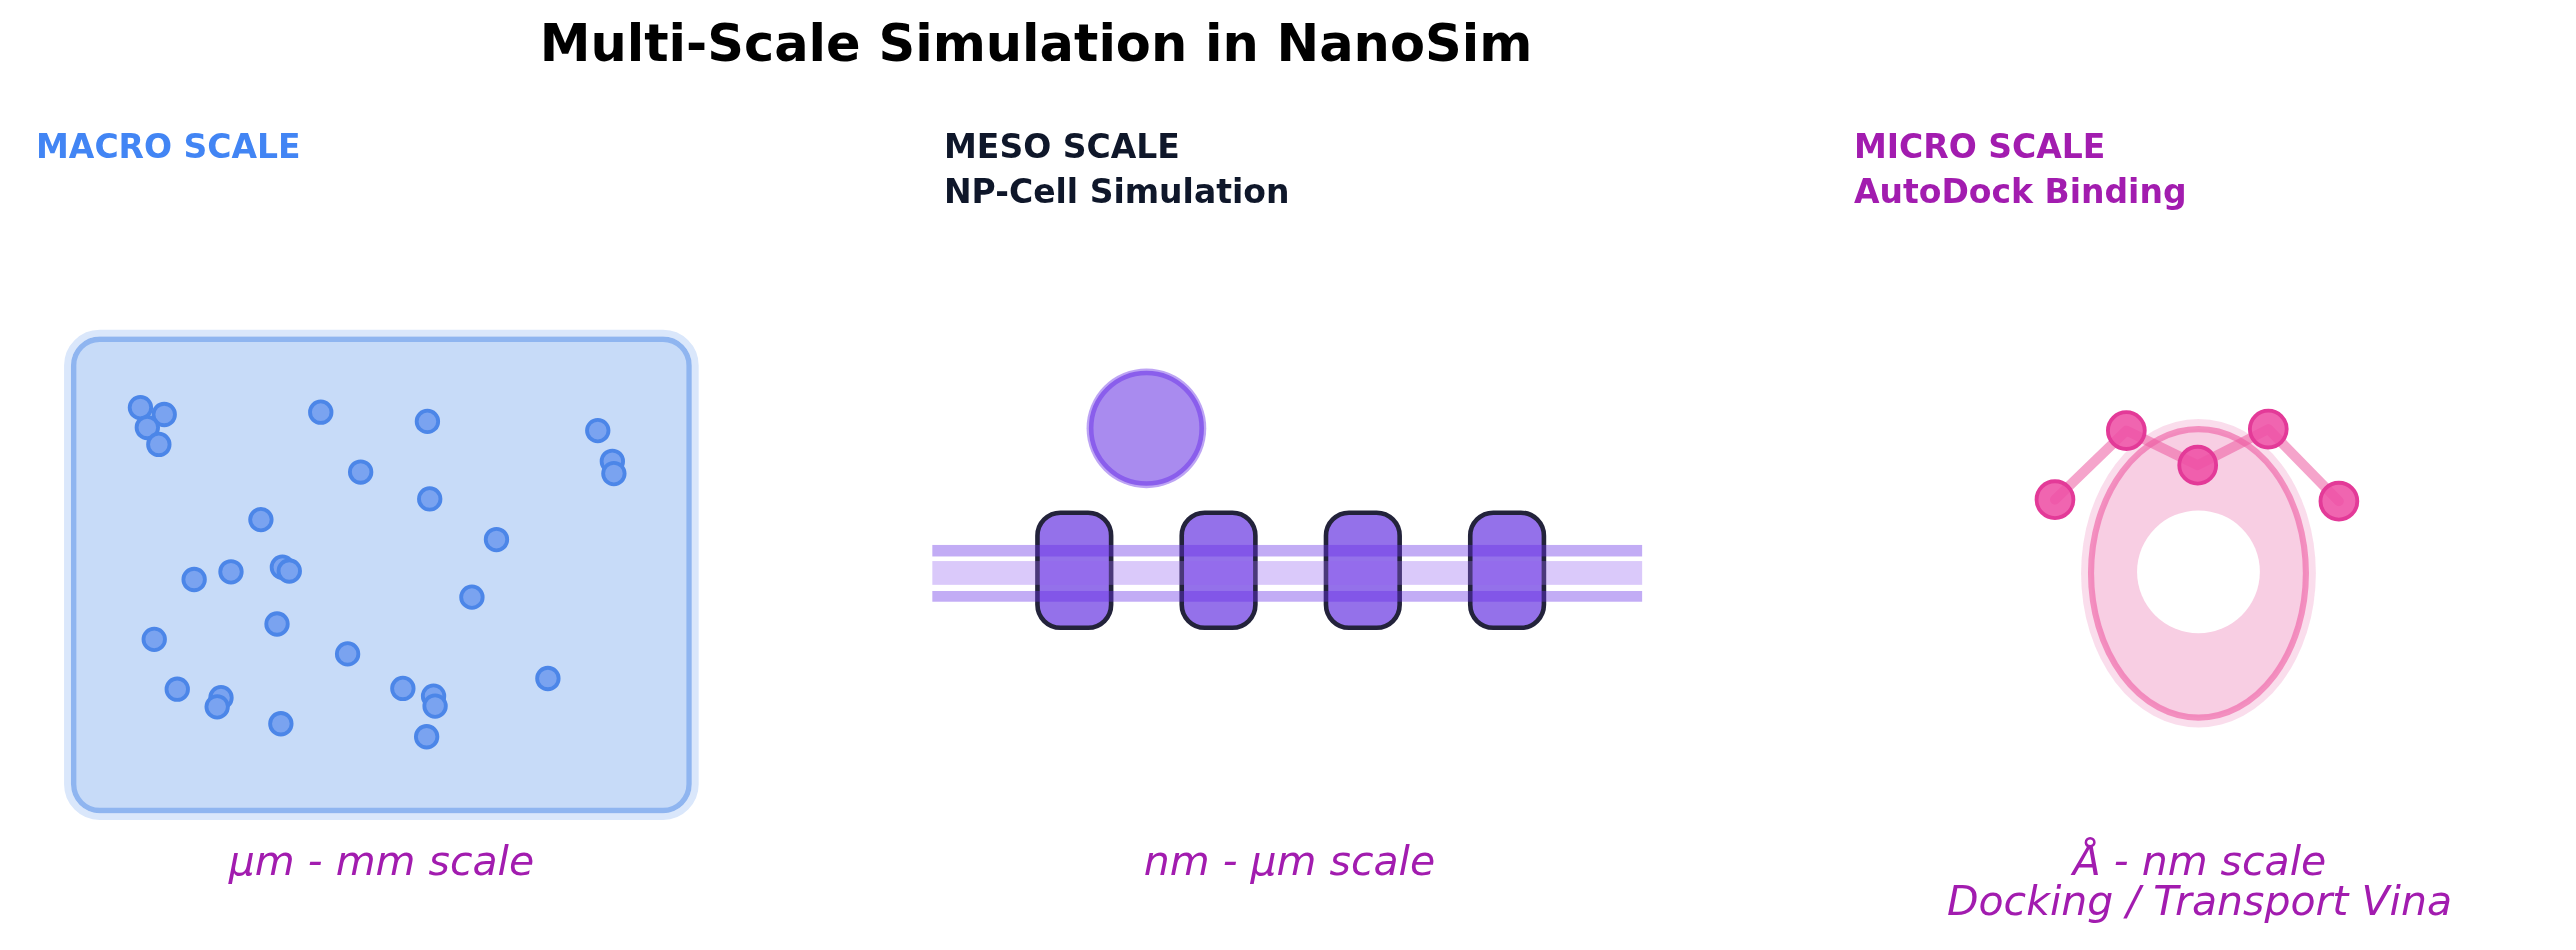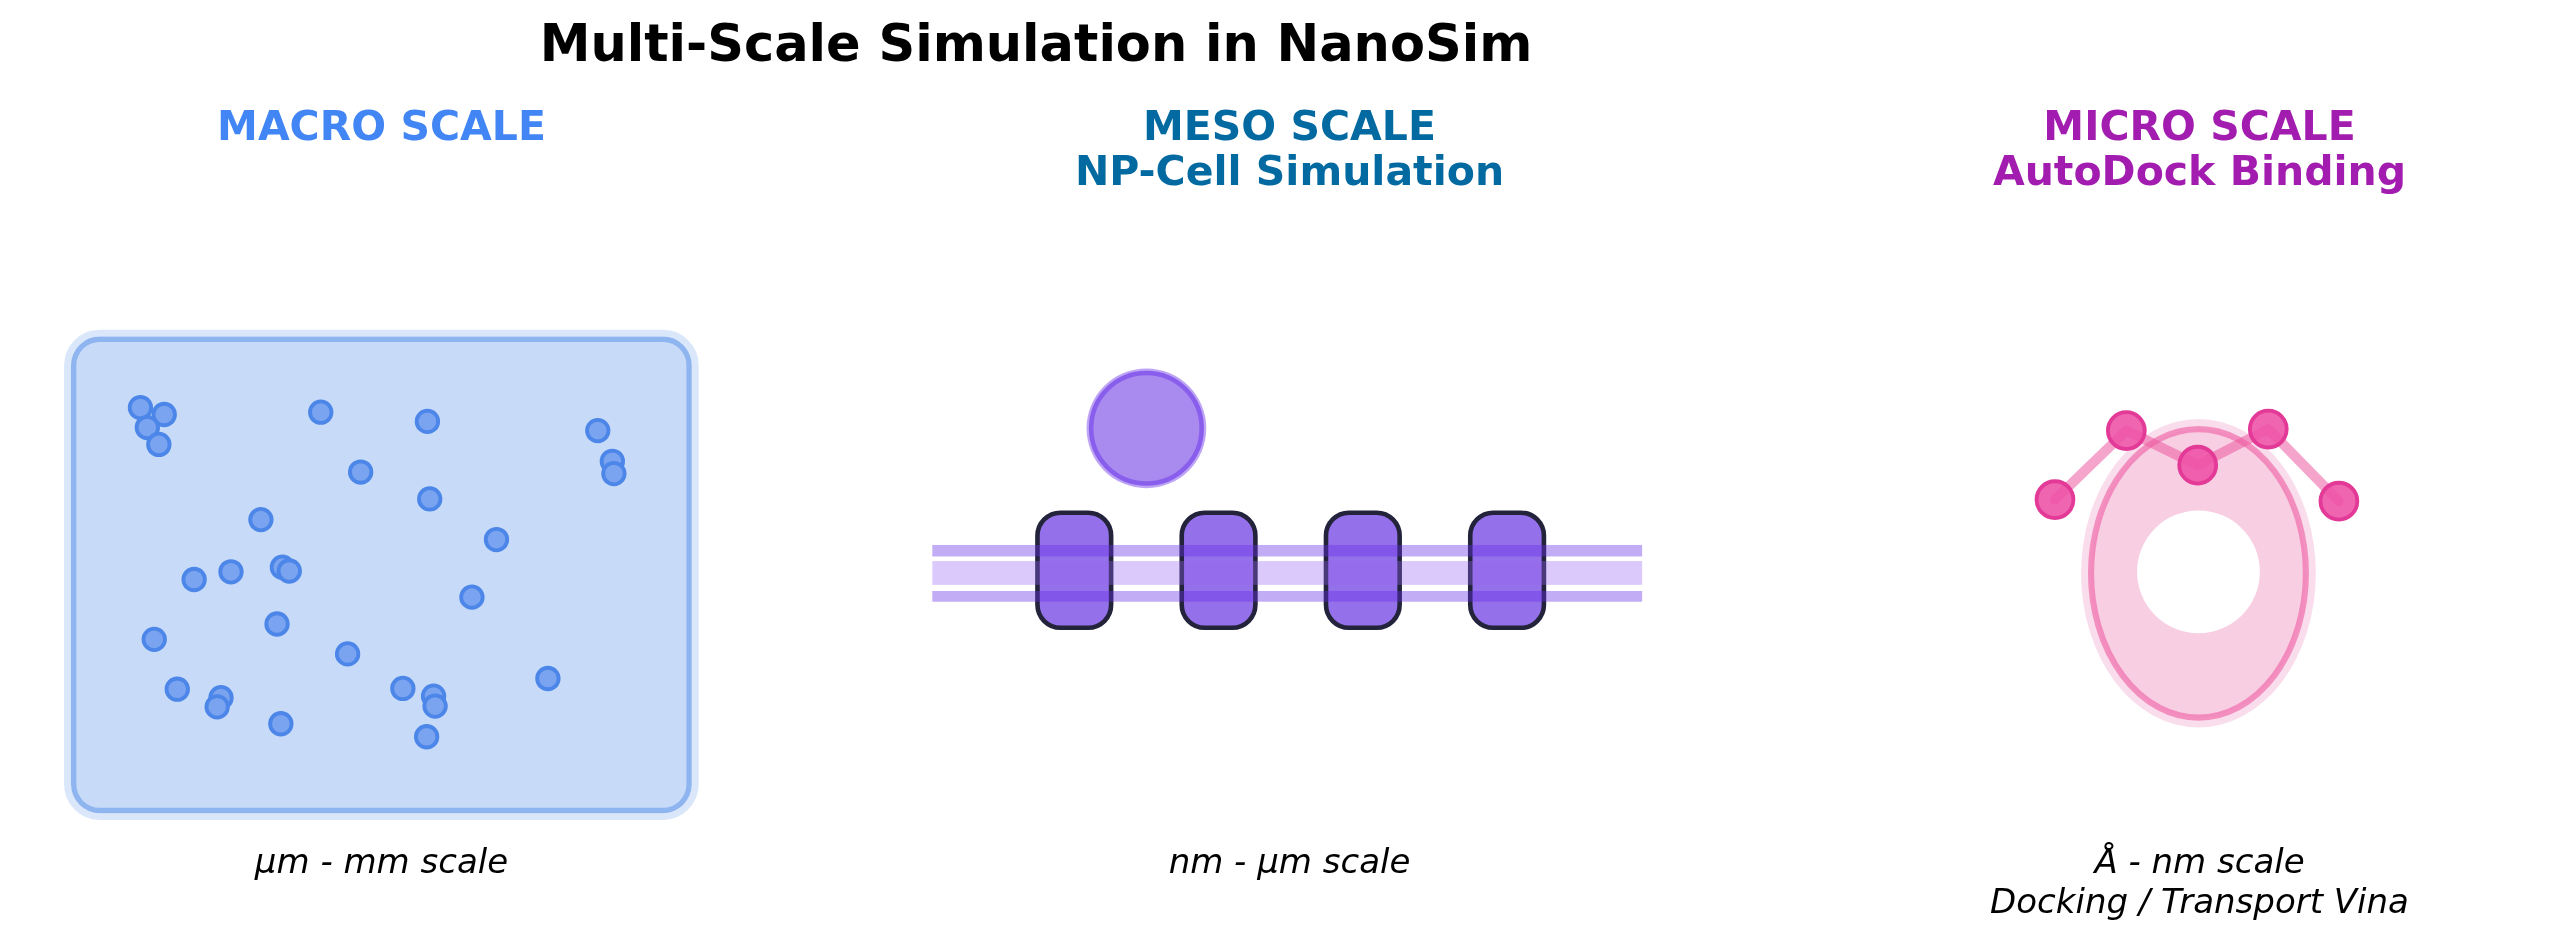--- a/index.html
+++ b/index.html
@@ -5,26 +5,26 @@
   html,body{margin:0;padding:0;}
   body{
     width:2576px;height:951px;position:relative;overflow:hidden;
     background:#ffffff;font-family:"DejaVu Sans","Liberation Sans",sans-serif;
   }
   .title{
     position:absolute;top:15.3px;left:0;width:2072px;text-align:center;
     font-size:51px;font-weight:700;color:#000;line-height:1.15;
   }
   .col-head{
-    position:absolute;top:104px;width:691px;text-align:center;
-    font-size:41px;font-weight:700;line-height:45px;
+    position:absolute;top:124px;width:691px;text-align:left;
+    font-size:33px;font-weight:700;line-height:45px;
   }
   .caption{
     position:absolute;top:841px;width:691px;text-align:center;
-    font-style:italic;font-size:34px;line-height:40px;color:#000000;
+    font-style:italic;font-size:41px;line-height:40px;color:#a21caf;
   }
   .col1{left:36px}.col2{left:944px}.col3{left:1854px}
   #fig{position:absolute;top:0;left:0;}
 </style>
 </head>
 <body>
 
 <svg id="fig" width="2576" height="951" viewBox="0 0 3357 1239">
     <g>
       <rect x="88" y="434" width="818" height="630" rx="42" fill="none" stroke="#DAE7FB" stroke-width="9"></rect>
@@ -82,21 +82,21 @@
       <circle cx="2956" cy="559" r="24" fill="rgba(238,80,165,0.88)" stroke="#E33A98" stroke-width="5"></circle>
       <circle cx="3048" cy="653" r="24" fill="rgba(238,80,165,0.88)" stroke="#E33A98" stroke-width="5"></circle>
     </g>
   </svg>
 
 <div class="title">Multi-Scale Simulation in NanoSim</div>
 
 <div class="col-head col1" style="color: rgb(66, 133, 244);">
   <div>MACRO SCALE</div>
 </div>
-<div class="col-head col2" style="color: #0369a1;">
+<div class="col-head col2" style="color: #0f172a;">
   <div>MESO SCALE</div>
   <div>NP-Cell Simulation</div>
 </div>
 <div class="col-head col3" style="color: #a21caf;">
   <div>MICRO SCALE</div>
   <div>AutoDock Binding</div>
 </div>
 
 <div class="caption col1">
   <div>μm - mm scale</div>

